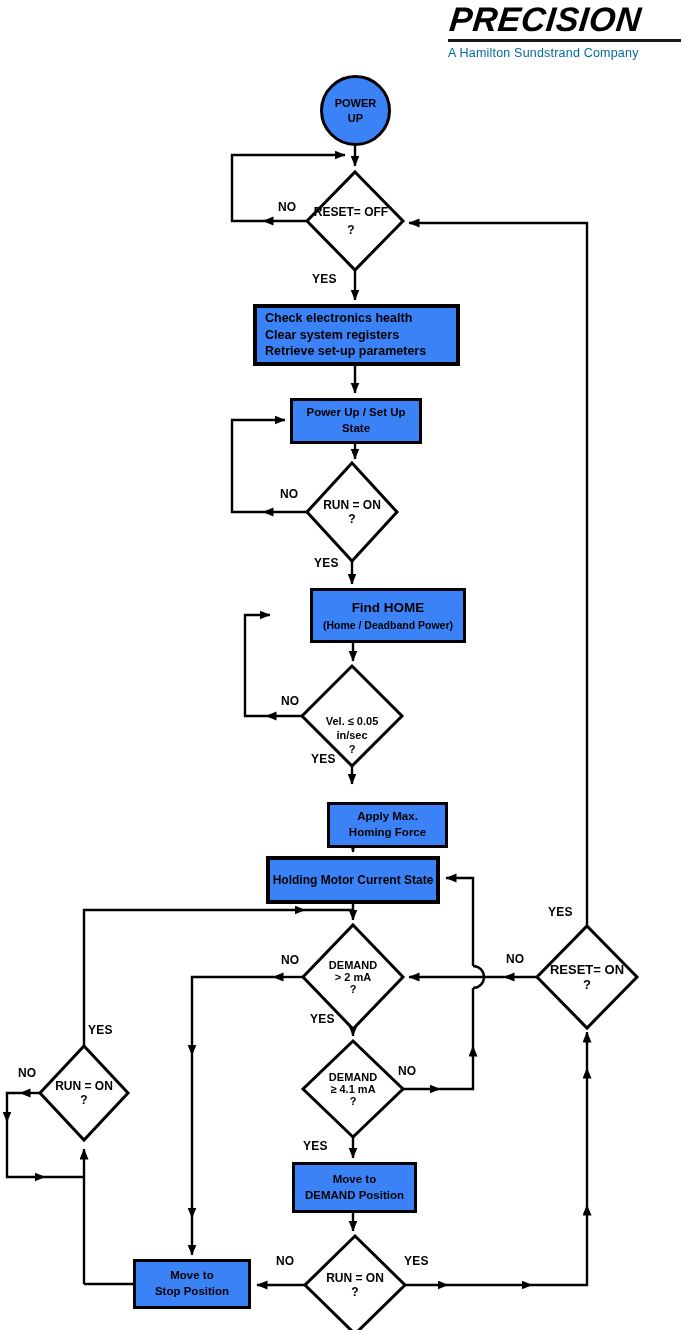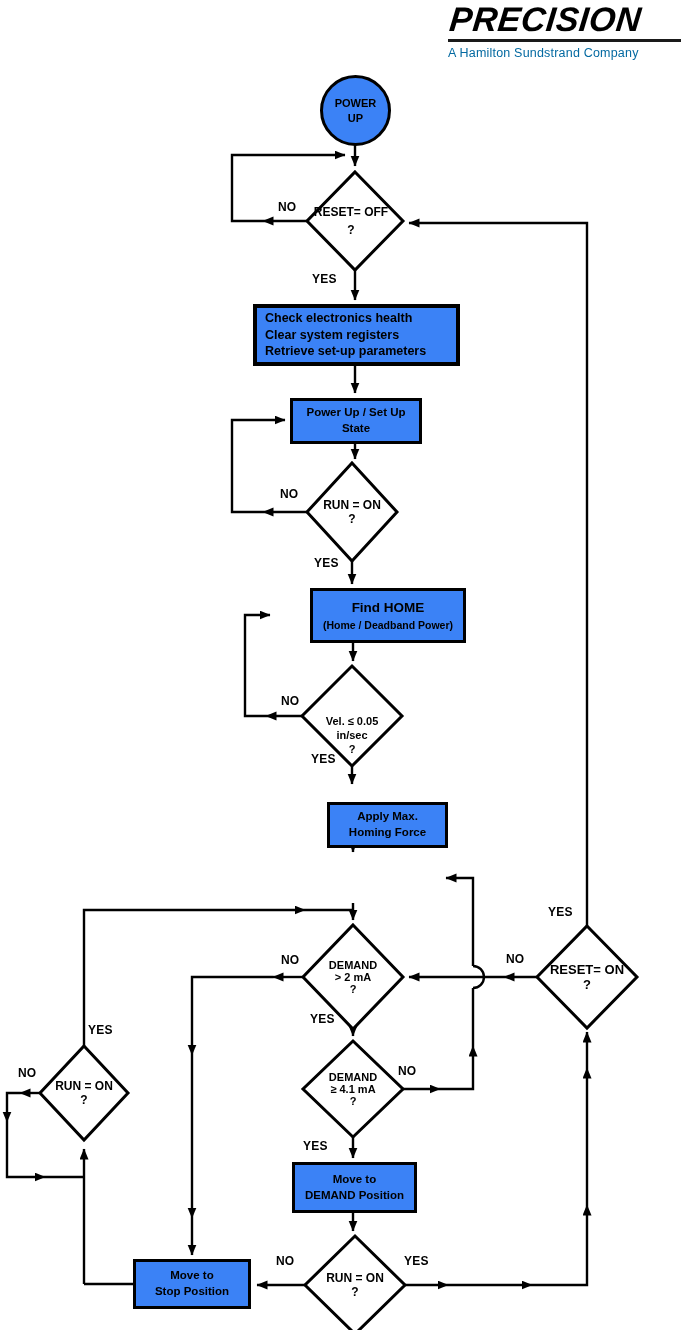--- a/index.html
+++ b/index.html
@@ -116,20 +116,21 @@
 State</div>
 
   <div class="node" style="left:276px; top:588px; width:156px; height:55px;margin-left:34px;">
     <span style="font-size:13.5px;">Find HOME</span>
     <span style="font-size:10.5px;">(Home / Deadband Power)</span>
   </div>
 
   <div class="node" style="left:295px; top:802px; width:121px; height:46px; font-size:11.5px;margin-left:32px;">Apply Max.
 Homing Force</div>
 
+  <div class="node thick" style="left:266px; top:856px; width:174px; height:48px; font-size:12px; white-space:nowrap;">Holding Motor Current State</div>
 
   <div class="node" style="left:292px; top:1162px; width:125px; height:51px; font-size:11.5px;">Move to
 DEMAND Position</div>
 
   <div class="node" style="left:133px; top:1259px; width:118px; height:50px; font-size:11.5px;">Move to
 Stop Position</div>
 
   <div class="dtext" style="left:296px; top:197px; width:110px; height:48px; font-size:12px; line-height:1.5;">RESET= OFF
 ?</div>
   <div class="dtext" style="left:302px; top:490px; width:100px; height:44px; font-size:12px;">RUN = ON

